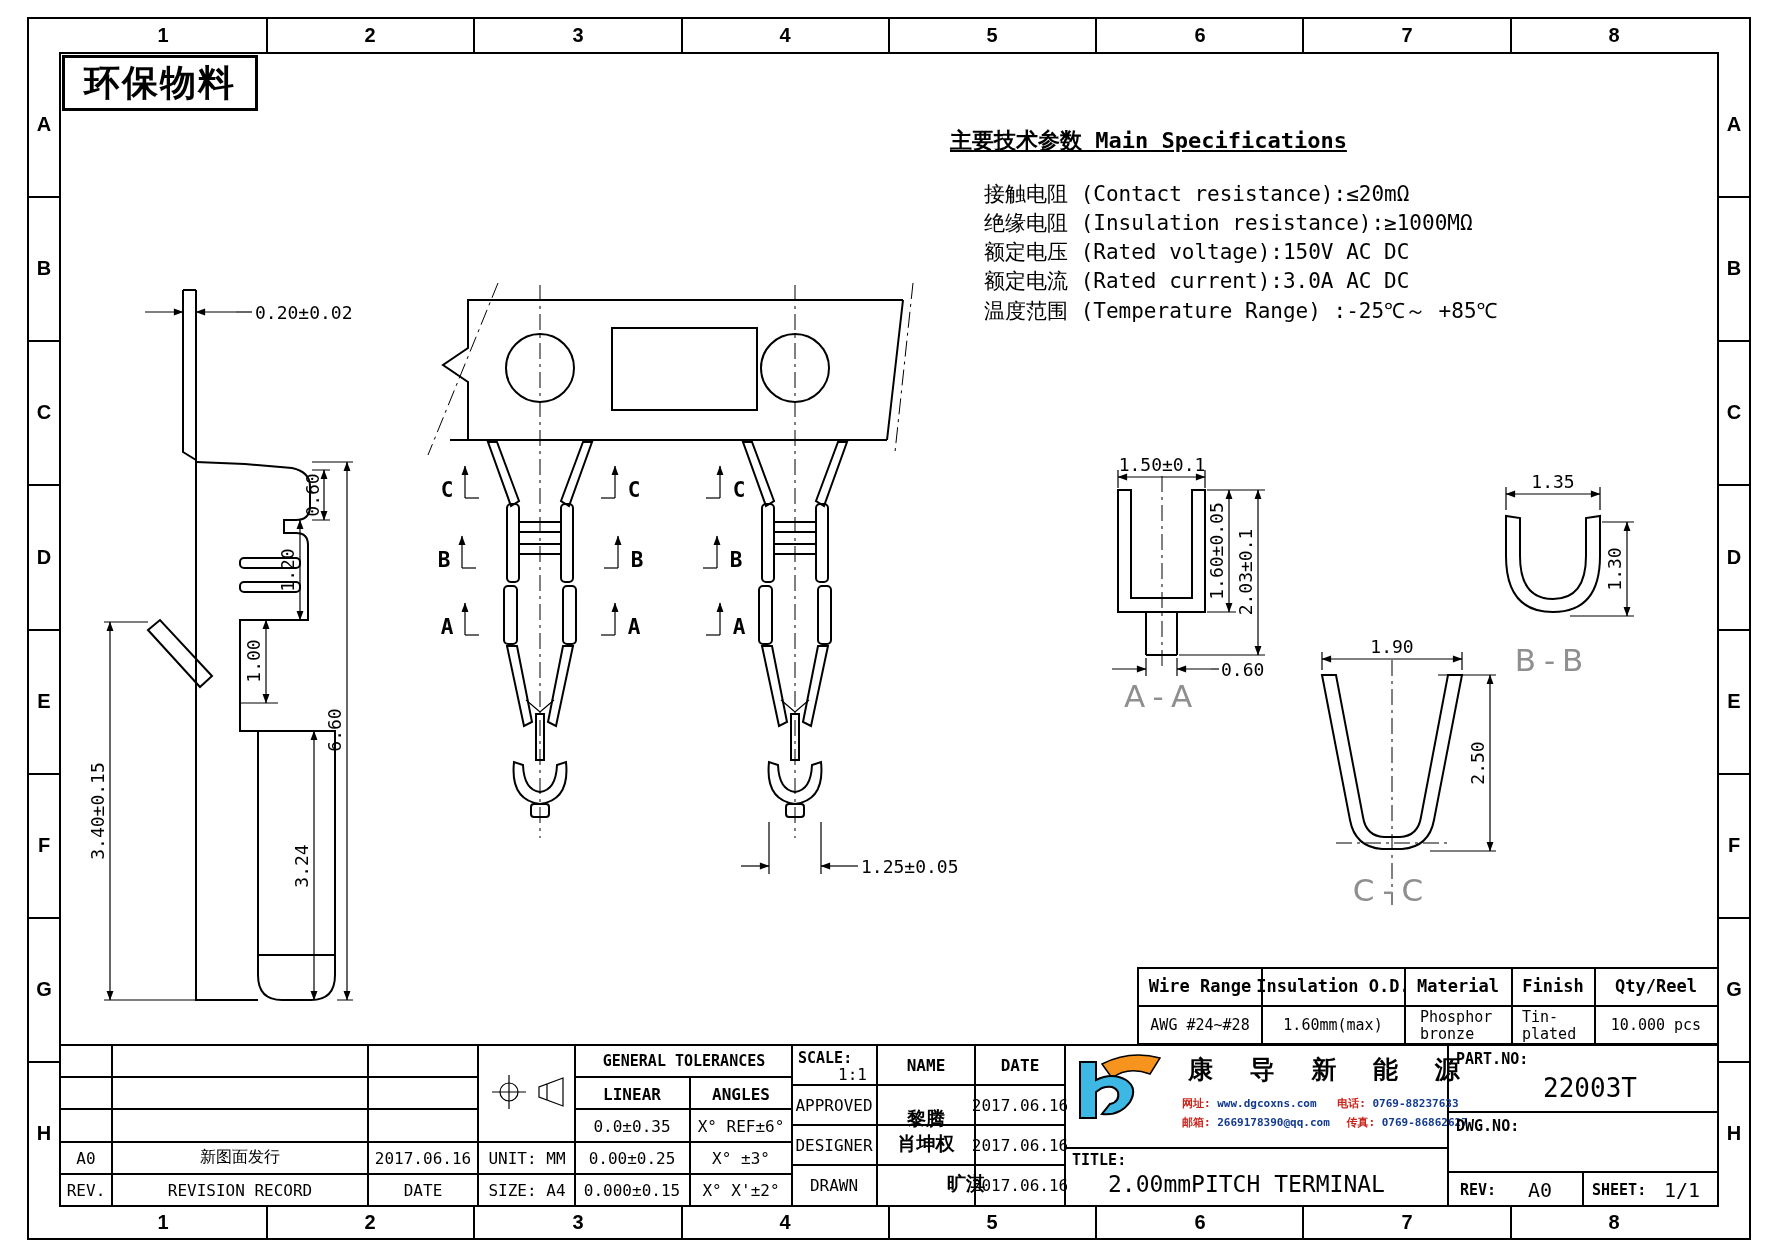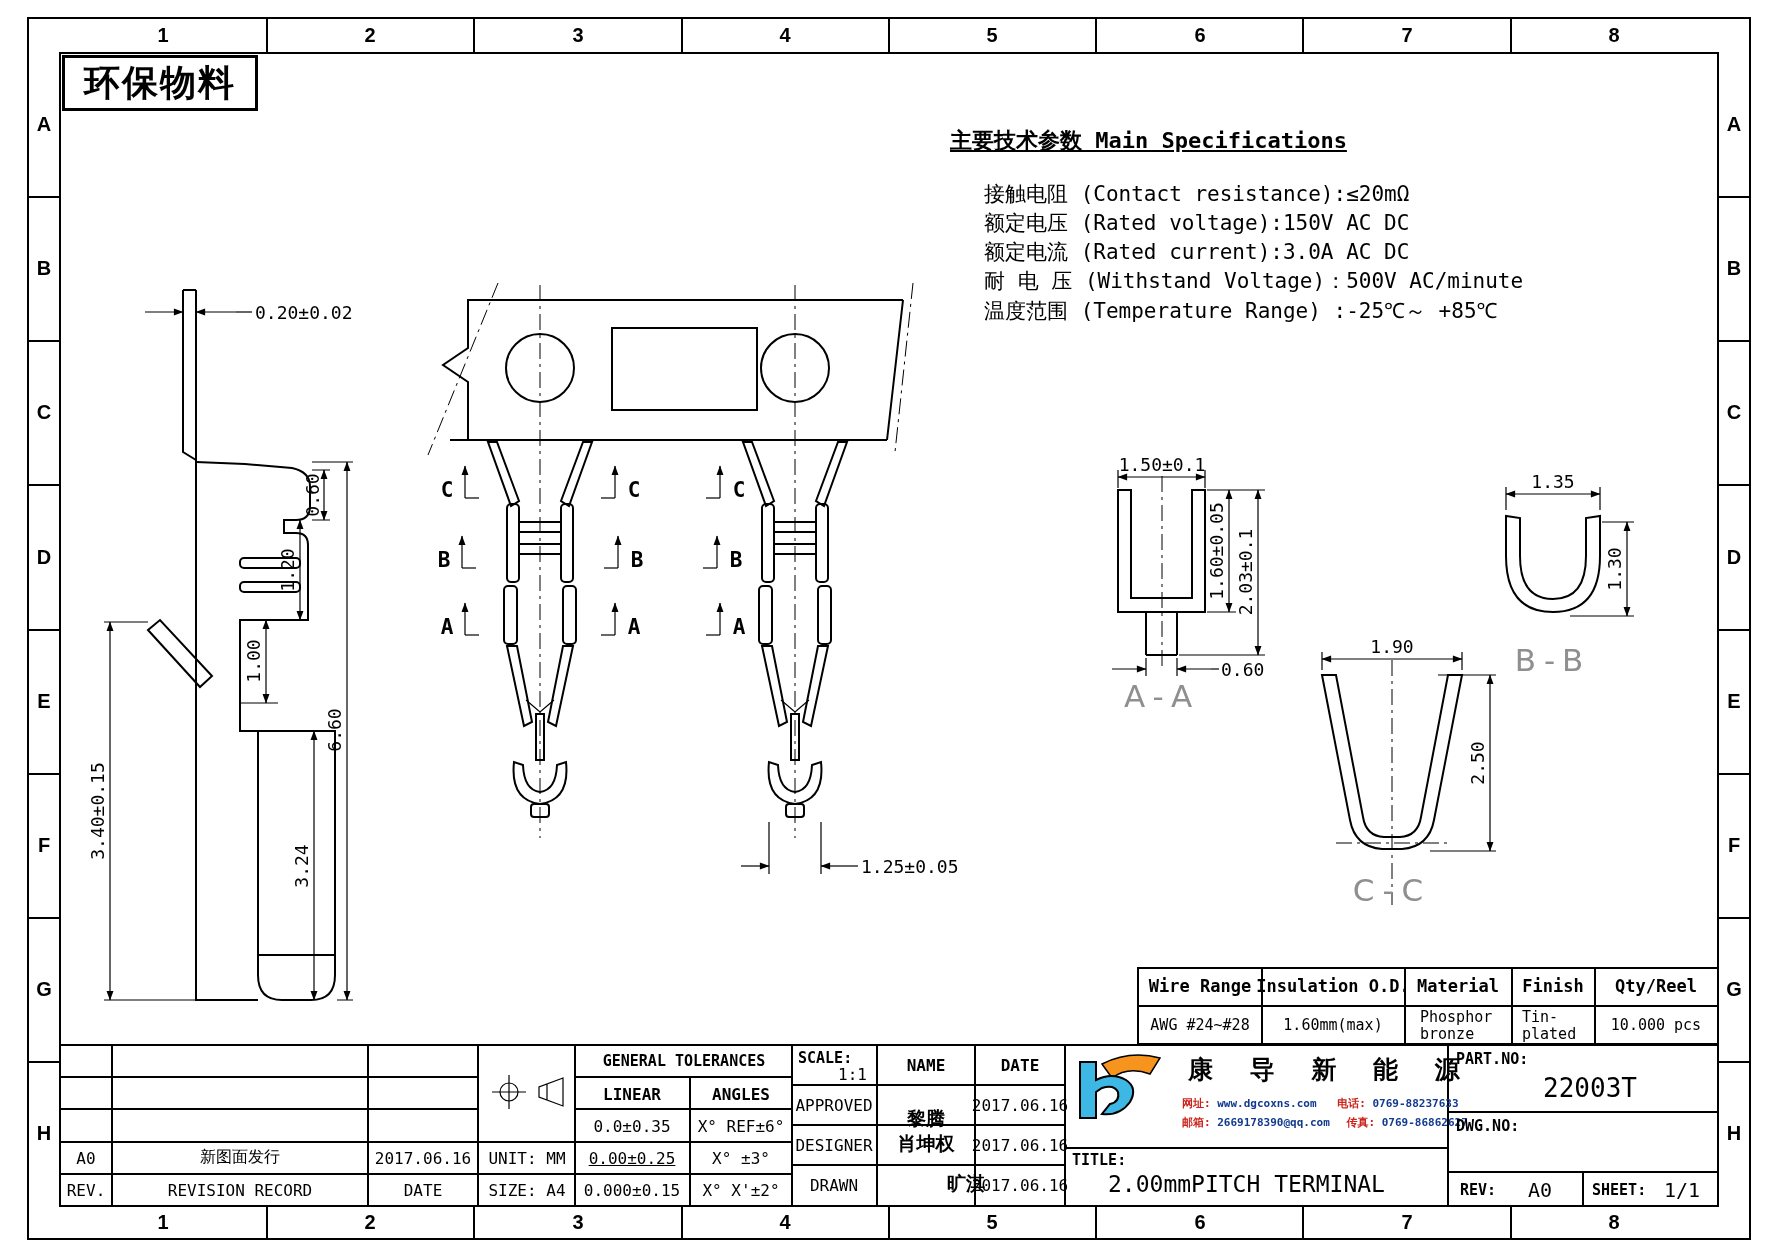--- a/index.html
+++ b/index.html
@@ -96,23 +96,23 @@
   <span class="zl" style="left:1734px;top:978px;">G</span>
   <span class="zl" style="left:1734px;top:1122px;">H</span>
 
   <div class="stamp">
     <span>环保物料</span>
   </div>
 
   <div class="specs">
     <div class="t">主要技术参数 Main Specifications</div>
     <div class="l">接触电阻 (Contact resistance):≤20mΩ</div>
+    <div class="l">绝缘电阻 (Insulation resistance):≥1000MΩ</div>
     <div class="l">额定电压 (Rated voltage):150V AC DC</div>
     <div class="l">额定电流 (Rated current):3.0A AC DC</div>
-    <div class="l">耐 电 压 (Withstand Voltage)：500V AC/minute</div>
     <div class="l">温度范围 (Temperature Range) :-25℃～ +85℃</div>
   </div>
 
   <svg style="left:90px;top:255px;" width="280" height="770" viewBox="90 255 280 770">
     <g>
       <path class="o" d="M183,290 H196 M183,290 V452 L196,460 V1000 H258 M196,290 V462"></path>
       <path class="o" d="M196,462 L245,464 L292,468 Q310,472 310,486 L310,506 Q310,520 296,520 L284,520 L284,533 L296,533 Q308,533 308,545 L308,620 L240,620 V731 L258,731"></path>
       <rect class="o" x="240" y="558" width="60" height="10" rx="4"></rect>
       <rect class="o" x="240" y="582" width="60" height="10" rx="4"></rect>
       <path class="o" d="M148,630 L160,620 L212,676 L200,687 Z"></path>
@@ -289,21 +289,21 @@
     <circle class="d" cx="22" cy="24" r="9" stroke-width="2"></circle>
     <path class="d" d="M22,7 V41 M5,24 H39" stroke-width="2"></path>
     <path class="d" d="M76,10 L52,19 L52,29 L76,38 Z M60,16 V32" stroke-width="2"></path>
   </svg>
 
   <span class="lbl c" style="left:684px;top:1053px;font-size:15px;font-weight:bold;">GENERAL TOLERANCES</span>
   <span class="lbl c mono16" style="left:632px;top:1086px;font-weight:bold;">LINEAR</span>
   <span class="lbl c mono16" style="left:741px;top:1086px;font-weight:bold;">ANGLES</span>
   <span class="lbl c mono16" style="left:632px;top:1118px;">0.0±0.35</span>
   <span class="lbl c mono16" style="left:741px;top:1118px;">X° REF±6°</span>
-  <span class="lbl c mono16" style="left:632px;top:1150px;text-decoration:underline;">0.00±0.25</span>
+  <span class="lbl c mono16" style="left:632px;top:1150px;">0.00±0.25</span>
   <span class="lbl c mono16" style="left:741px;top:1150px;">X° ±3°</span>
   <span class="lbl c mono16" style="left:632px;top:1182px;">0.000±0.15</span>
   <span class="lbl c mono16" style="left:741px;top:1182px;">X° X'±2°</span>
 
   <span class="lbl" style="left:798px;top:1050px;font-size:15px;font-weight:bold;">SCALE:</span>
   <span class="lbl" style="left:838px;top:1066px;font-size:16px;">1:1</span>
   <span class="lbl c mono16" style="left:926px;top:1057px;font-weight:bold;">NAME</span>
   <span class="lbl c mono16" style="left:1020px;top:1057px;font-weight:bold;">DATE</span>
   <span class="lbl c mono16" style="left:834px;top:1097px;">APPROVED</span>
   <span class="lbl c" style="left:926px;top:1093px;font-size:19px;font-family:'DejaVu Sans',sans-serif;font-weight:bold;margin-top:15px;">黎腾</span>

